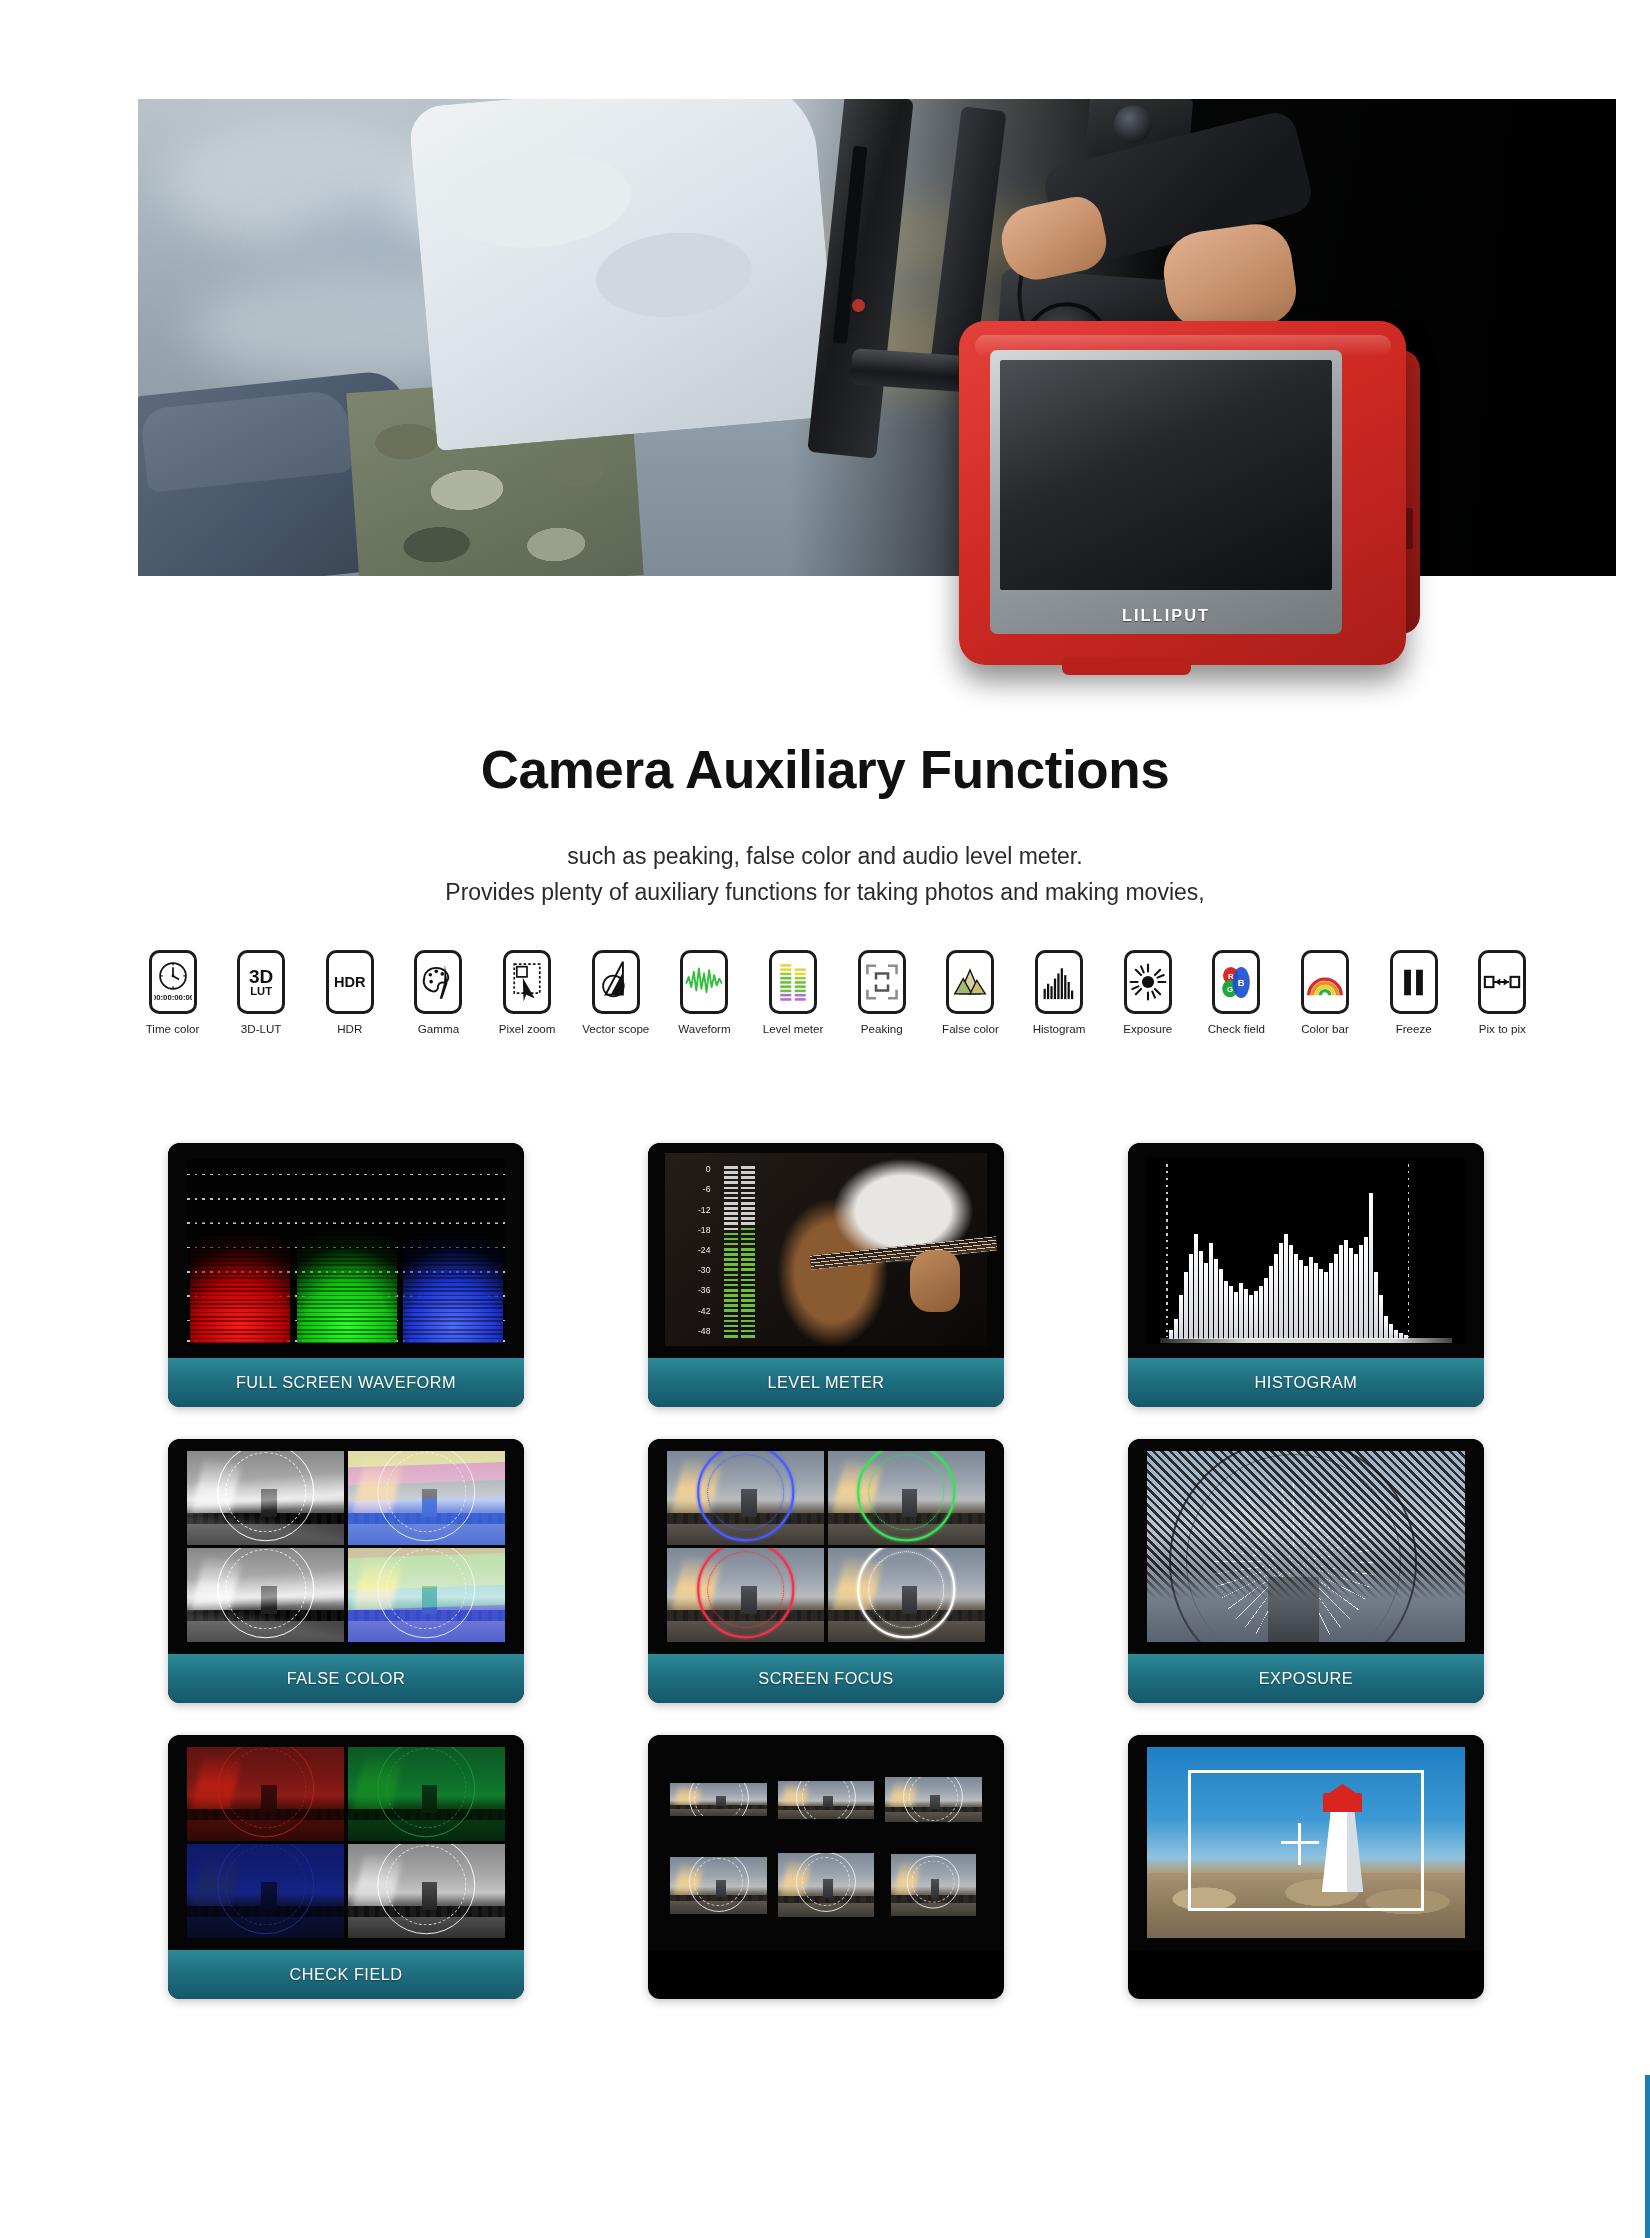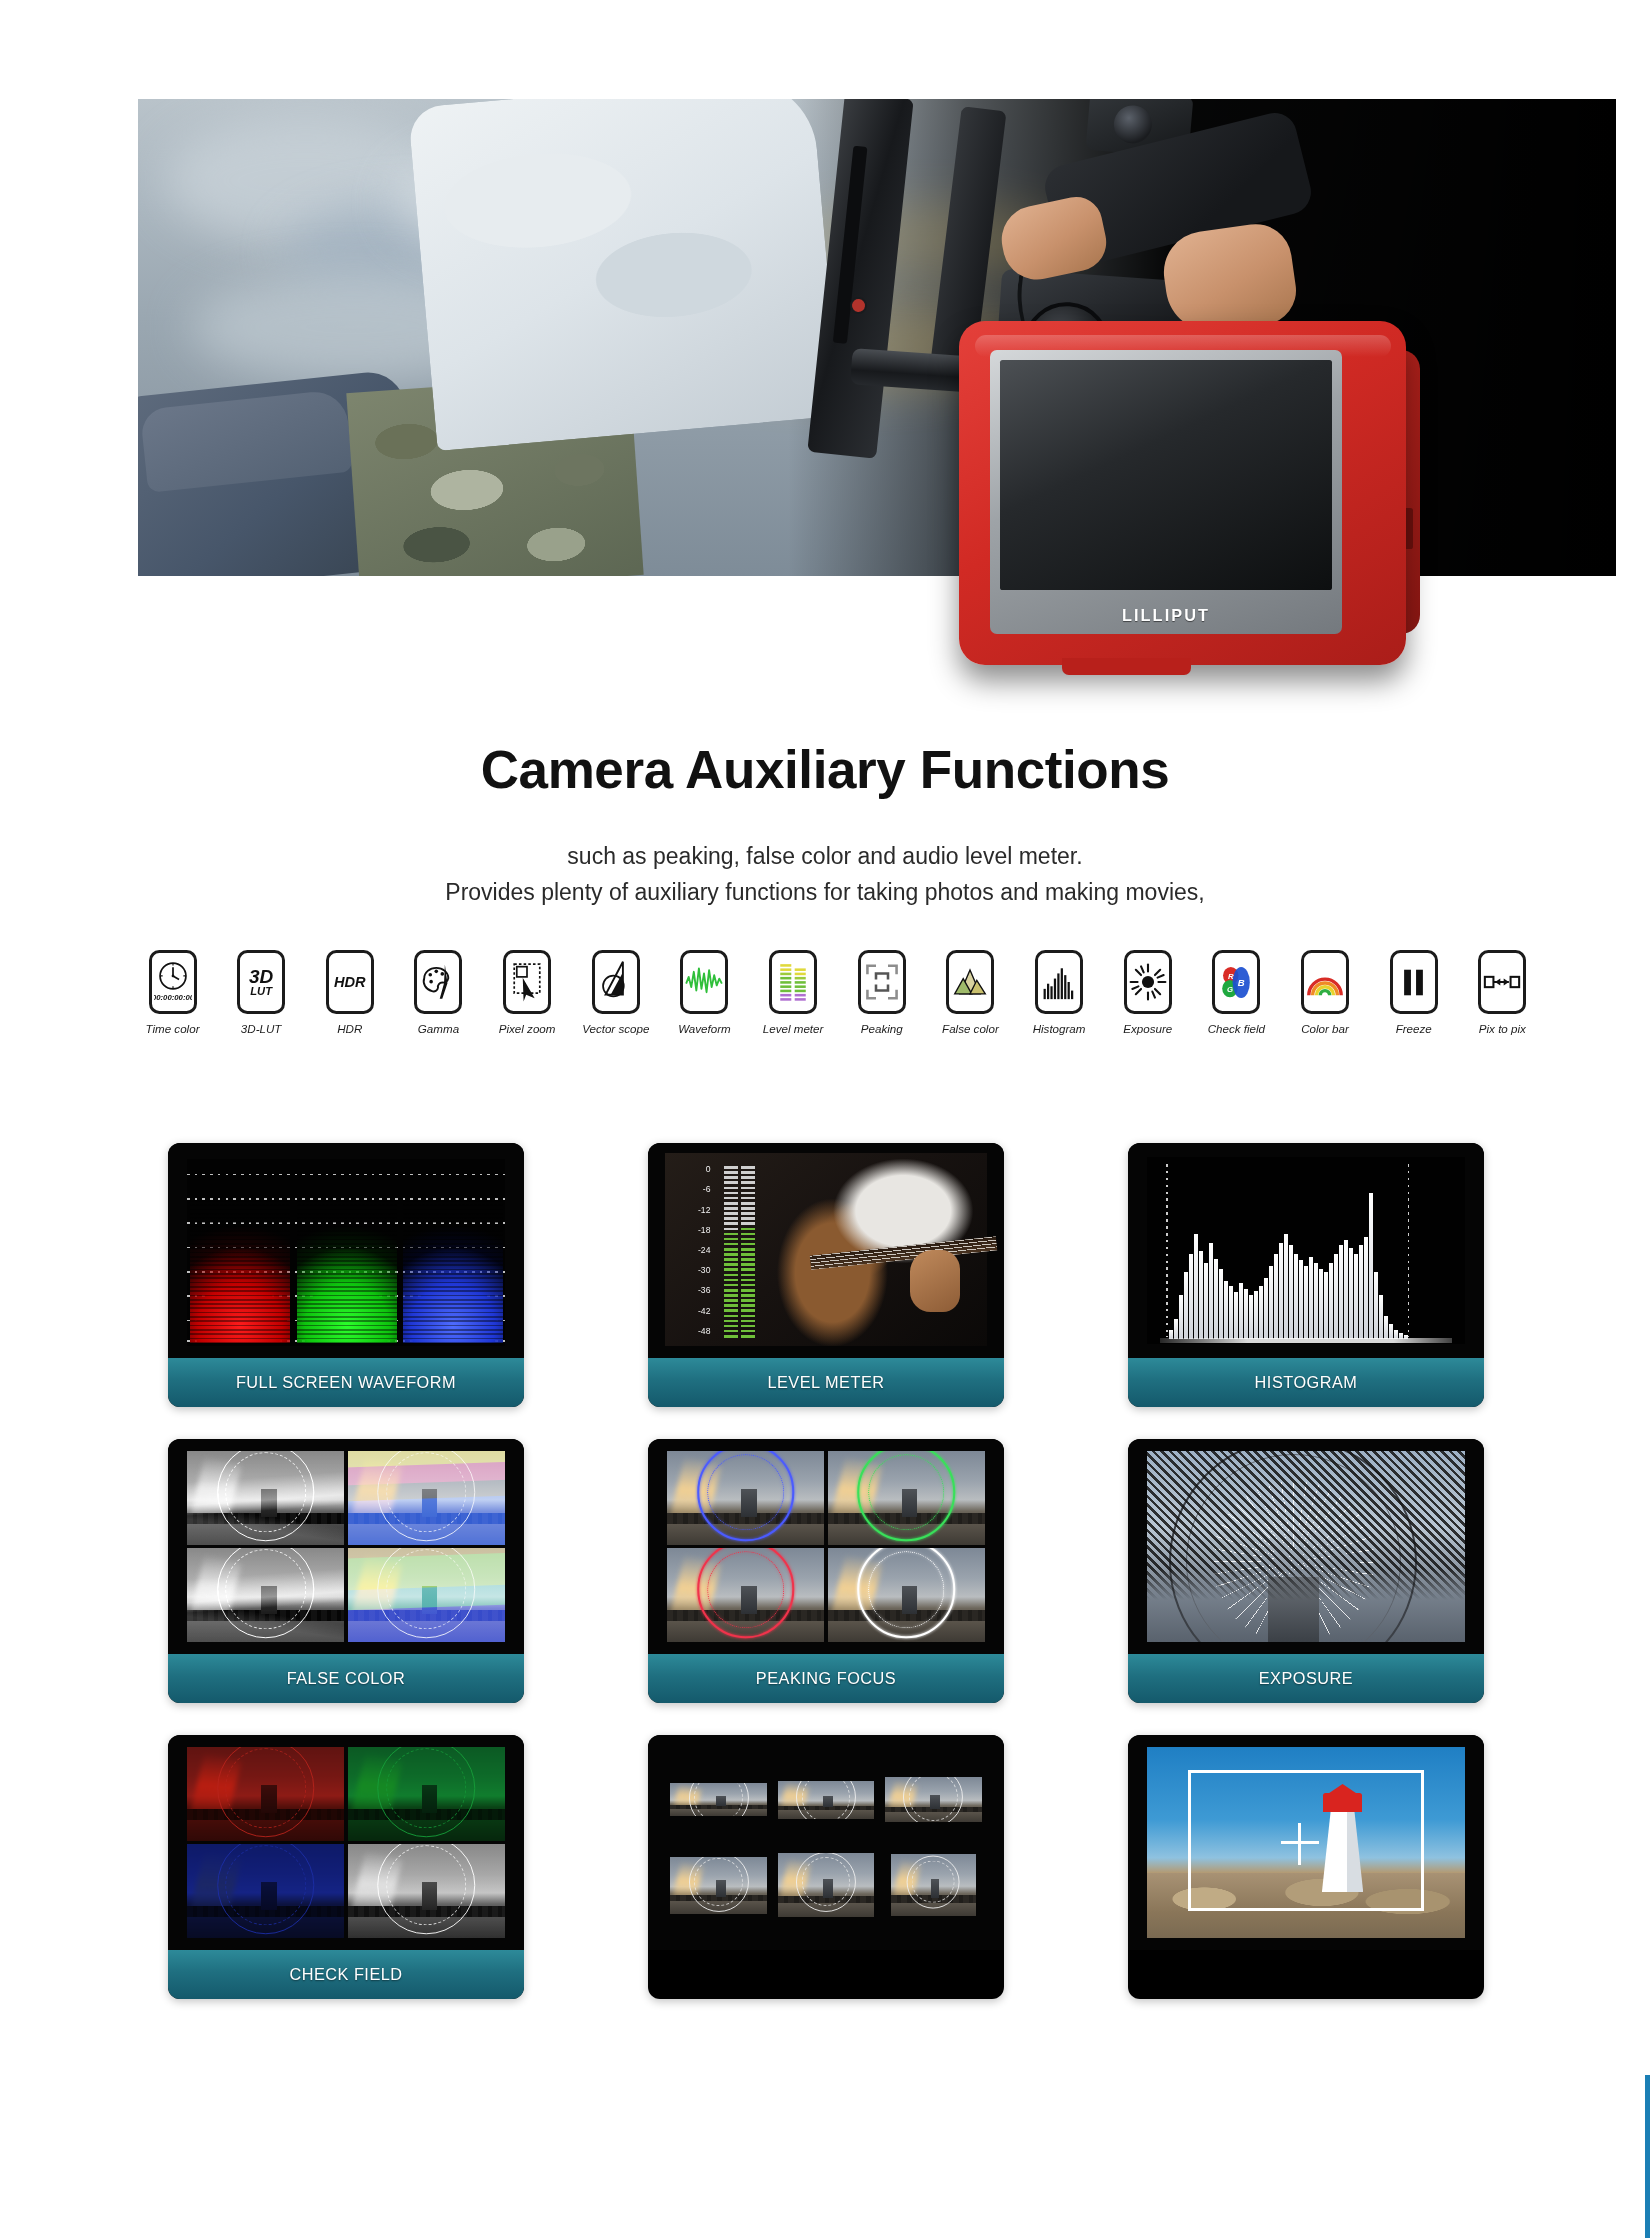--- a/index.html
+++ b/index.html
@@ -249,21 +249,21 @@
   
   .icon-strip {
     position: absolute; left: 133px; top: 950px;
     width: 1409px;
     display: flex;
     justify-content: space-between;
     align-items: flex-start;
   }
   .icon-cell {
     width: 79px;
-    display: flex; flex-direction: column; align-items: center; font-style: italic;
+    display: flex; flex-direction: column; align-items: center;
   }
   .icon-box {
     width: 48px; height: 64px;
     border: 3.4px solid #1b1b1b;
     border-radius: 10.3px;
     background: #ffffff;
     display: flex; align-items: center; justify-content: center;
     position: relative;
     overflow: hidden;
   }
@@ -1124,21 +1124,21 @@
               <div class="eye-rainbow"></div>
               <div class="eye-skyline"></div>
               <div class="eye-water"></div>
               <div class="eye-tower"></div>
             </div>
           <div class="pk-edge pk-white"></div>
           <div class="eye-pods"></div>
         </div>
       </div>
     </div>
-    <div class="card-caption">PEAKING FOCUS</div>
+    <div class="card-caption">SCREEN FOCUS</div>
   </div>
 
   <div class="card">
     <div class="card-screen">
       <div class="exp-photo">
         <div class="exp-spokes"></div>
         <div class="exp-wheel"></div>
         <div class="exp-pods"></div>
         <div class="exp-tower"></div>
         <div class="exp-zebra"></div>

